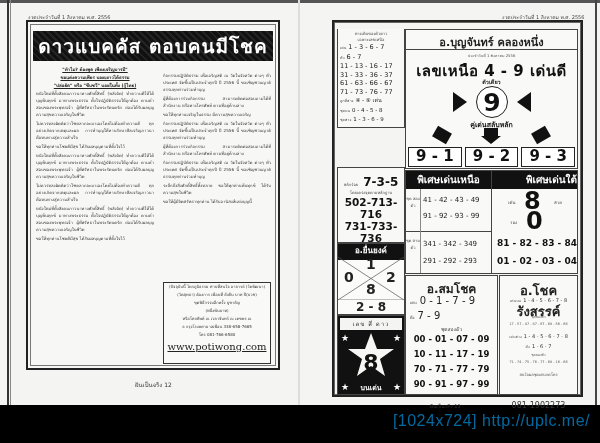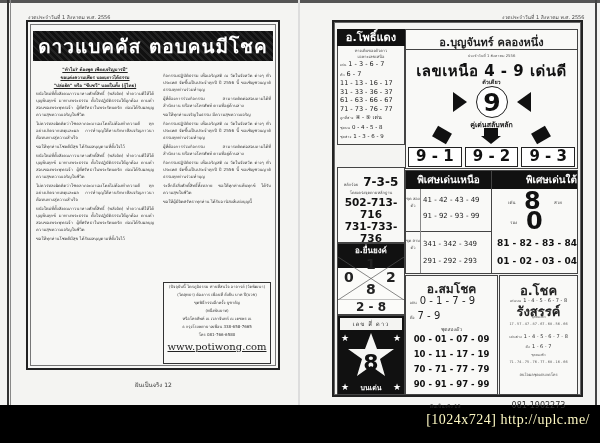--- a/index.html
+++ b/index.html
@@ -6,21 +6,21 @@
   html, body { width: 600px; height: 443px; overflow: hidden; background: #000; }
   body { position: relative; font-family: "DejaVu Sans", sans-serif; color: #111; }
 
   .scan { position: absolute; left: 0; top: 0; width: 600px; height: 405px; background: #f4f4f2; }
   .spine-left { position: absolute; left: 7px; top: 0; width: 2px; height: 405px; background: #333; }
   .spine-left2 { position: absolute; left: 10px; top: 0; width: 1px; height: 405px; background: #888; }
   .fold { position: absolute; left: 298px; top: 0; width: 2px; height: 405px; background: #ddd; }
   .spine-right { position: absolute; right: 3px; top: 0; width: 2px; height: 405px; background: #444; }
   .top-edge { position: absolute; left: 0; top: 0; width: 600px; height: 3px; background: #555; }
 
-  .watermark { position: absolute; right: 10px; top: 412px; color: #fef9c3; font-family: Liberation Serif, serif; font-size: 14px; letter-spacing: 0.5px; }
+  .watermark { position: absolute; right: 10px; top: 412px; color: #0369a1; font-family: Liberation Sans, sans-serif; font-size: 16px; letter-spacing: 0.5px; }
 
   .header-date { position: absolute; font-size: 5px; color: #444; }
 
   
   .lp-frame { position: absolute; left: 26px; top: 20px; width: 254px; height: 350px; border: 2px solid #222; background: #f7f7f5; }
   .lp-inner { position: absolute; left: 30px; top: 24px; width: 246px; height: 342px; border: 1px solid #777; }
   .lp-title { position: absolute; left: 33px; top: 31px; width: 240px; height: 30px; background: #111; color: #fff;
     font-family: "DejaVu Sans", sans-serif; font-weight: bold; font-size: 19px; text-align: center; line-height: 30px; letter-spacing: 1px; }
   .lp-title-texture { position: absolute; left: 33px; top: 31px; width: 240px; height: 30px;
     background: repeating-linear-gradient(45deg, rgba(255,255,255,0.08) 0 2px, rgba(0,0,0,0) 2px 5px); pointer-events: none; }
@@ -42,21 +42,21 @@
   .sb-box { border: 1px solid #444; border-top: none; background: #f8f8f6; padding: 2px 2px; }
   .sb-small { font-size: 4px; text-align: center; color: #444; line-height: 6px; }
   .sb-line { font-size: 6.5px; color: #222; line-height: 8.5px; white-space: nowrap; }
   .sb-line .lbl { font-size: 3.8px; color: #444; margin-right: 2px; }
 
   .sb2 { position: absolute; left: 337px; top: 167px; width: 68px; height: 76px; border: 1px solid #444; background: #f8f8f6; text-align: center; }
   .sb2 .lab { font-size: 4px; color: #444; line-height: 6px; }
   .sb2 .num { font-size: 10.5px; font-weight: bold; line-height: 12px; color: #111; }
 
   .sb3 { position: absolute; left: 337px; top: 243px; width: 68px; height: 72px; border: 1px solid #444; background: #fbfbf9; overflow: hidden; }
-  .sb3-head { position: absolute; left: 0; top: 0; width: 66px; height: 24px; background: #111; color: #fff; font-size: 8px; font-weight: bold; text-align: center; line-height: 13px; }
+  .sb3-head { position: absolute; left: 0; top: 0; width: 66px; height: 16px; background: #111; color: #fff; font-size: 8px; font-weight: bold; text-align: center; line-height: 13px; }
   .sb3 svg { position: absolute; left: 0; top: 13px; }
   .sb3 .d { position: absolute; font-size: 14px; font-weight: bold; color: #222; }
   .sb3-foot { position: absolute; left: 0; top: 56px; width: 66px; text-align: center; font-size: 12px; font-weight: bold; color: #222; }
 
   .sb4 { position: absolute; left: 337px; top: 315px; width: 68px; height: 80px; background: #111; border: 1px solid #444; }
   .sb4-head { position: absolute; left: 2px; top: 2px; width: 62px; height: 12px; background: #f4f4f2; color: #333; font-size: 6px; text-align: center; line-height: 12px; letter-spacing: 1px; }
   .sb4 .corner { position: absolute; color: #fff; font-size: 9px; }
   .sb4 .star-big { position: absolute; left: 9px; top: 15px; }
   .sb4 .star-num { position: absolute; left: 0; top: 34px; width: 66px; text-align: center; font-size: 22px; font-weight: bold; color: #111; }
   .sb4-foot { position: absolute; left: 0; top: 66px; width: 66px; text-align: center; color: #fff; font-size: 7px; font-weight: bold; }
@@ -157,21 +157,20 @@
   <div class="ln">โทร 081-766-6580</div>
   <div class="url">www.potiwong.com</div>
 </div>
 <div class="page-foot" style="left:135px;top:380px;">ฝันเป็นจริง 12</div>
 
 <div class="header-date" style="left:502px;top:13px;">งวดประจำวันที่ 1 สิงหาคม พ.ศ. 2556</div>
 <div class="rp-frame"></div>
 <div class="rp-frame2"></div>
 
 <div class="sb">
-  <div class="sb-head">อ.โพธิ์แดง</div>
   <div class="sb-box">
     <div class="sb-small">ทางเดินของตัวดาว</div>
     <div class="sb-small">เฉพาะเลขเหนือ</div>
     <div class="sb-line"><span class="lbl">เด่น</span><span>1 - 3 - 6 - 7</span></div>
     <div class="sb-line"><span class="lbl">ตัว</span><span>6 - 7</span></div>
     <div class="sb-line">11 - 13 - 16 - 17</div>
     <div class="sb-line">31 - 33 - 36 - 37</div>
     <div class="sb-line">61 - 63 - 66 - 67</div>
     <div class="sb-line">71 - 73 - 76 - 77</div>
     <div class="sb-line" style="font-size:5.5px;"><span class="lbl">ถูกที่ล่าง</span><span>④ - ⑨ เด่น</span></div>

